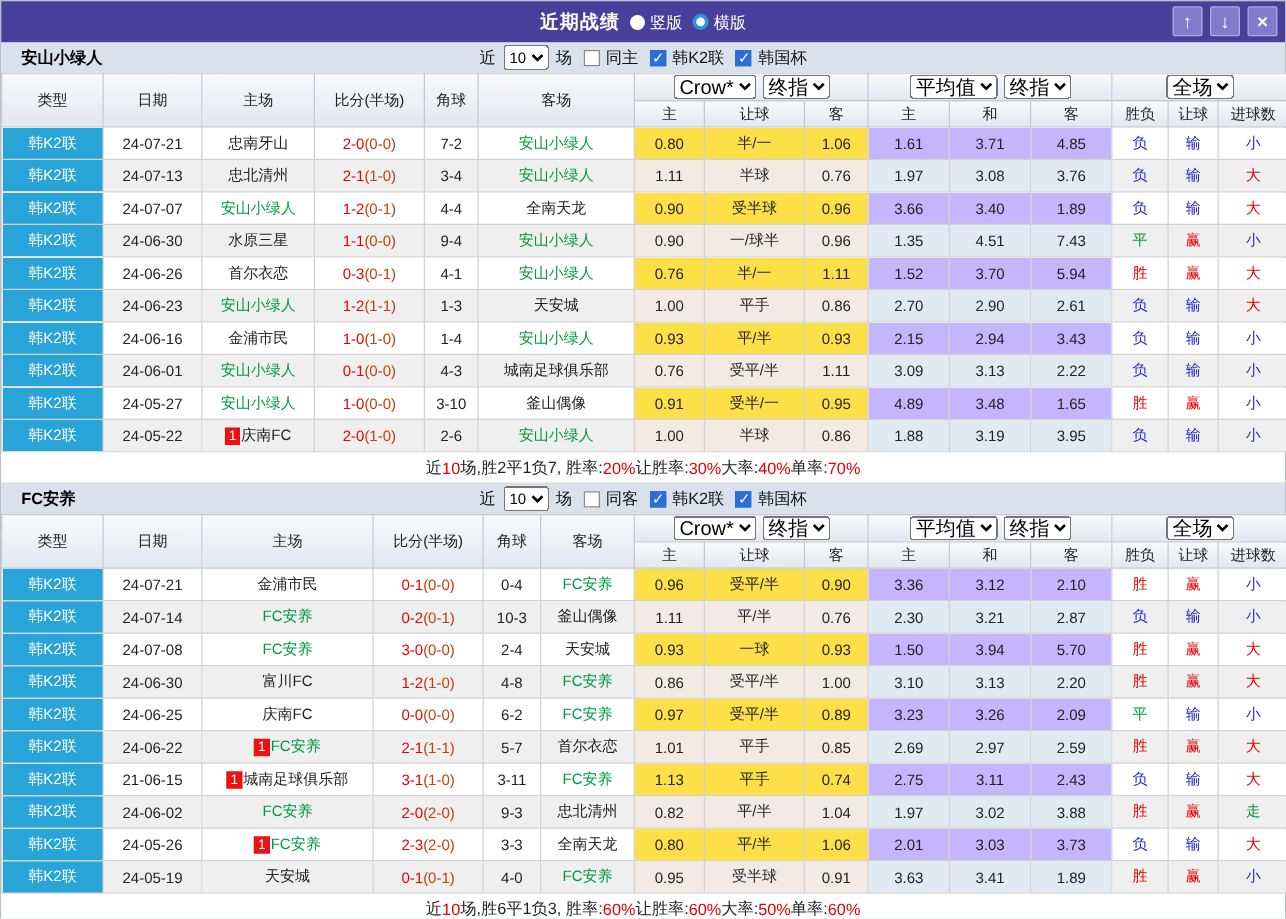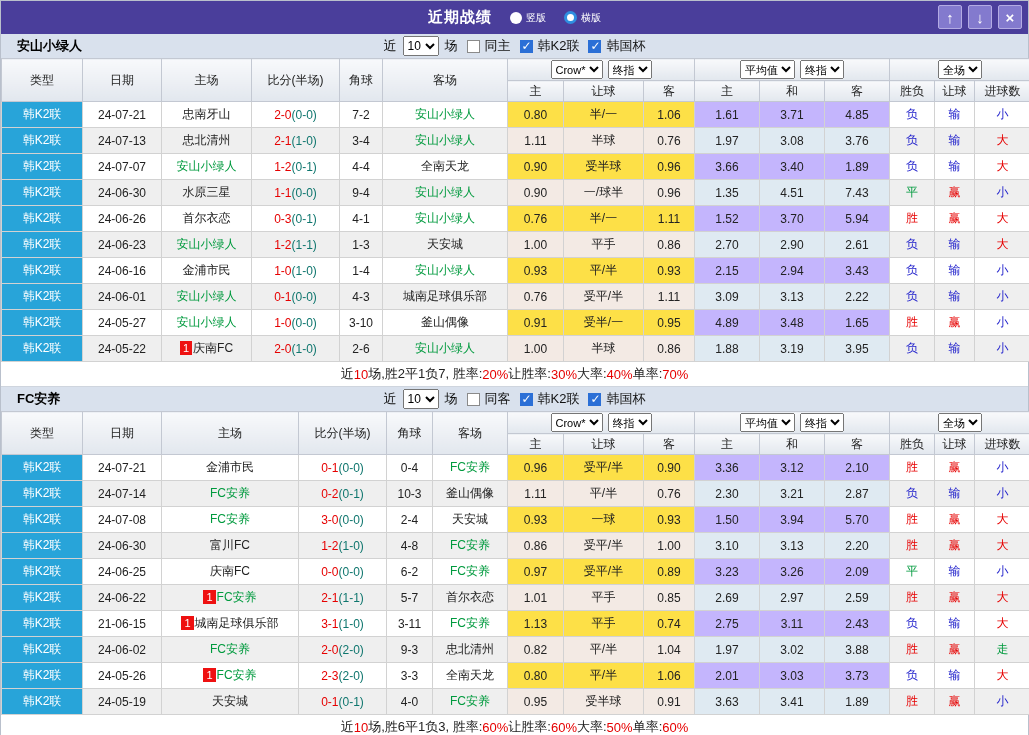--- a/index.html
+++ b/index.html
@@ -4,23 +4,23 @@
 <style>
   * { margin:0; padding:0; box-sizing:border-box; }
   html,body { width:1029px; height:735px; overflow:hidden; background:#fff;
     font-family:"Liberation Sans","DejaVu Sans",sans-serif; }
 
   .window { width:1029px; height:735px; border:1px solid #b9c0cc; }
 
   
   .titlebar { height:33px; background:#4a3e9b; display:flex; align-items:center;
     position:relative; justify-content:center; }
-  .title-group { display:flex; align-items:center; gap:18px; color:#fff; }
+  .title-group { display:flex; align-items:center; gap:8px; color:#fff; }
   .page-title { font-size:15px; font-weight:bold; letter-spacing:1px; }
-  .radio-opt { display:flex; align-items:center; gap:4px; font-size:10px; cursor:pointer; }
+  .radio-opt { display:flex; align-items:center; gap:4px; font-size:13px; cursor:pointer; }
   .radio-dot { width:12px; height:12px; border-radius:50%; background:#fff; display:inline-block; }
   .radio-dot.sel { border:3px solid #2f8fe0; width:13px; height:13px; }
   .win-buttons { position:absolute; right:6px; top:4px; display:flex; gap:6px; }
   .win-btn { width:24px; height:24px; background:#837ace; border:1px solid #b3abe3;
     color:#fff; font-size:15px; font-weight:bold; line-height:21px; text-align:center;
     cursor:pointer; border-radius:2px; padding:0; }
 
   
   .filter-row { height:24px; background:#d9e1ed; position:relative; display:flex;
     align-items:center; justify-content:center; font-size:13px; color:#111; }
@@ -34,35 +34,35 @@
     color:#fff; font-size:12px; font-weight:bold; }
 
   
   table { width:1029px; table-layout:fixed; border-collapse:collapse; }
   th, td { border:1px solid #d2d2d2; overflow:hidden; white-space:nowrap;
     text-align:center; font-weight:normal; }
   thead th { background:linear-gradient(#f8f9fb,#e2e7ee); font-size:12px;
     color:#222; height:21px; border-color:#c3c8d2; }
   thead .grp { padding:1px 0; }
   .grp-inner { display:flex; justify-content:center; gap:5px; }
-  .hdr-select { height:19px; font-size:11px; }
+  .hdr-select { height:19px; font-size:16px; }
   tbody td { height:26px; font-size:12px; color:#222; }
   tbody tr.even td { background:#efefef; }
   tbody tr.odd  td { background:#ffffff; }
   td.cell-type { background:#28a4d9 !important; color:#fff; }
   tbody tr.odd  td.let { background:#fde047; }
   tbody tr.even td.let { background:#f3eae4; }
   tbody tr.odd  td.avg { background:#c4b5fd; }
   tbody tr.even td.avg { background:#dfeaf2; }
 
   .t-green { color:#009a3e; }
   .t-red   { color:#e60000; }
   .t-blue  { color:#2222cc; }
   .score-ft { color:#e60000;margin-top:40px; }
-  .score-ht { color:#0f766e; }
+  .score-ht { color:#c2410c; }
   .badge { background:#ee1111; color:#fff; font-size:11px; padding:0 3px;
     margin-right:1px; display:inline-block; line-height:14px; }
 
   
   .col-type{width:81px}.col-date{width:79px}.col-score{width:88px}
   .col-lh{width:56px}.col-ll{width:80px}.col-la{width:51px}
   .col-ah{width:65px}.col-ad{width:65px}.col-aa{width:65px}
   .col-r1{width:45px}.col-r2{width:40px}.col-r3{width:56px}
   .section-0 .col-home{width:90px}.section-0 .col-corner{width:43px}.section-0 .col-away{width:125px}
   .section-1 .col-home{width:137px}.section-1 .col-corner{width:46px}.section-1 .col-away{width:75px}

